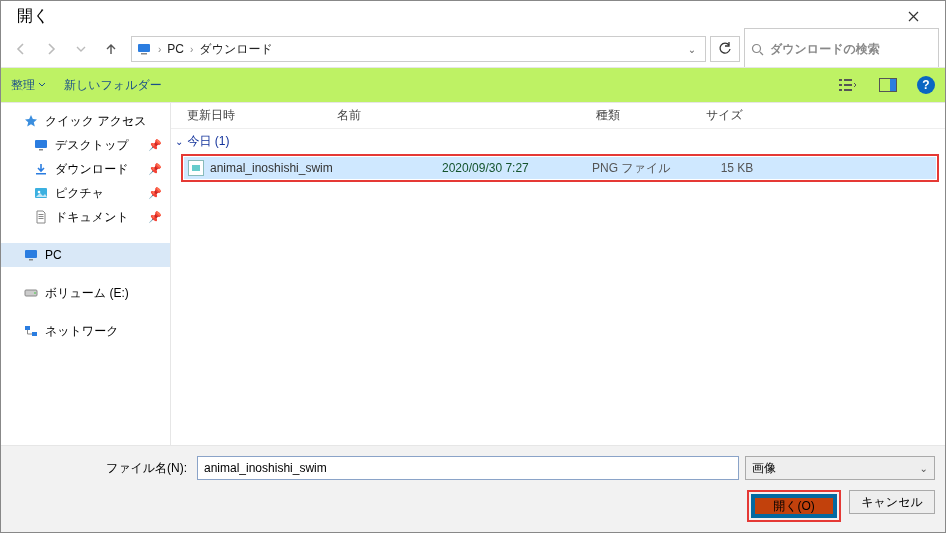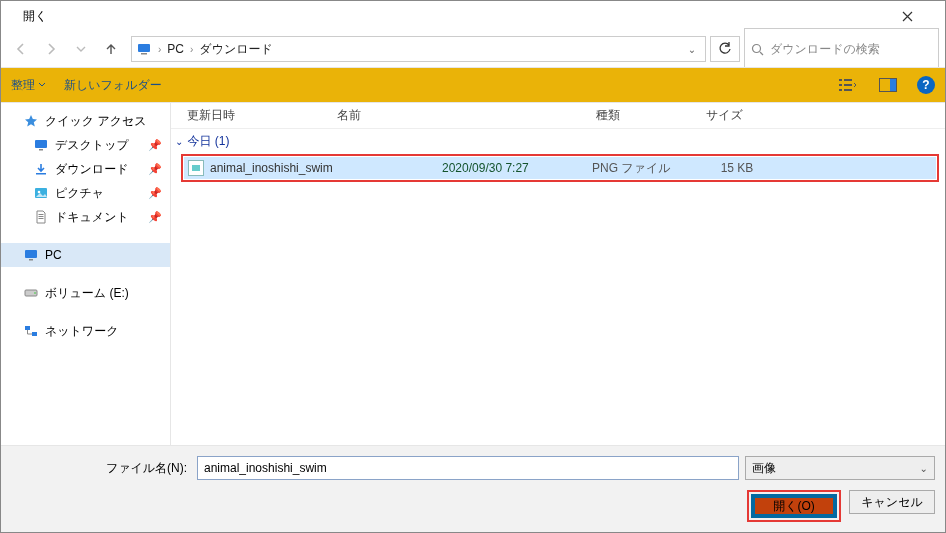--- a/index.html
+++ b/index.html
@@ -1,41 +1,41 @@
 <!DOCTYPE html>
 <html><head>
 <meta charset="utf-8">
 <style>
 * { box-sizing: border-box; margin: 0; padding: 0; font-family: "Yu Gothic UI", "Meiryo", sans-serif; }
 html, body { width: 946px; height: 533px; overflow: hidden; background: #fff; }
 .dialog { width: 946px; height: 533px; border: 1px solid #888; display: flex; flex-direction: column; background: #fff; }
 
 
-.titlebar { height: 30px; display: flex; align-items: center; padding: 0 18px; font-size: 12px; }
+.titlebar { height: 30px; display: flex; align-items: center; padding: 0 12px; font-size: 16px; }
 .titlebar .title { flex: 0 0 auto; padding-left: 4px; }
 .titlebar .spacer { flex: 1; }
 .titlebar .close { width: 40px; height: 28px; display: flex; align-items: center; justify-content: center; font-size: 15px; cursor: pointer; }
 
 
 .navrow { height: 36px; display: flex; align-items: center; padding: 0 6px; gap: 2px; font-size: 12px; }
 .navbtn { width: 28px; height: 26px; display: flex; align-items: center; justify-content: center; color: #666; }
 .navbtn.disabled { color: #bbb; }
 .addressbar { flex: 1; height: 26px; border: 1px solid #ccc; display: flex; align-items: center; padding: 0 4px; gap: 6px; background: #fff; margin-left: 4px; }
 .addressbar .pcicon { width: 16px; height: 16px; }
 .addressbar .crumb { color: #222; }
 .addressbar .sep { color: #888; font-size: 10px; }
 .addressbar .spacer { flex: 1; }
 .addressbar .drop { width: 18px; text-align: center; color: #666; font-size: 10px; }
 .refreshbtn { width: 30px; height: 26px; border: 1px solid #ccc; display: flex; align-items: center; justify-content: center; color: #333; margin-left: 2px; }
-.searchbar { width: 195px; height: 43px; border: 1px solid #ccc; display: flex; align-items: center; padding: 0 6px; gap: 6px; color: #888; margin-left: 2px; }
+.searchbar { width: 195px; height: 43px; border: 1px solid #ccc; display: flex; align-items: center; padding: 0 6px; gap: 6px; color: #888; margin-left: 2px; font-weight: bold; }
 .searchbar svg { flex: 0 0 auto; }
 .searchbar span { white-space: nowrap; overflow: hidden; }
 
 
-.toolbar { height: 36px; border-top: 1px solid #e6e6e6; border-bottom: 1px solid #e6e6e6; background: #eab308; display: flex; align-items: center; padding: 0 10px; font-size: 12px; gap: 18px; }
+.toolbar { height: 36px; border-top: 1px solid #e6e6e6; border-bottom: 1px solid #e6e6e6; background: #bef264; display: flex; align-items: center; padding: 0 10px; font-size: 12px; gap: 18px; }
 .toolbar .tbtn { display: flex; align-items: center; gap: 3px; color: #1a4f8a; cursor: pointer; }
 .toolbar .spacer { flex: 1; }
 .toolbar .ricon { width: 22px; height: 22px; display: flex; align-items: center; justify-content: center; color: #555; }
 .toolbar .help { width: 18px; height: 18px; border-radius: 50%; background: #0a66c2; color: #fff; font-size: 12px; display: flex; align-items: center; justify-content: center; font-weight: bold; }
 
 
 .body { flex: 1; display: flex; overflow: hidden; }
 
 
 .navtree { width: 170px; border-right: 1px solid #e6e6e6; padding: 6px 0; font-size: 12px; overflow-y: auto; }

